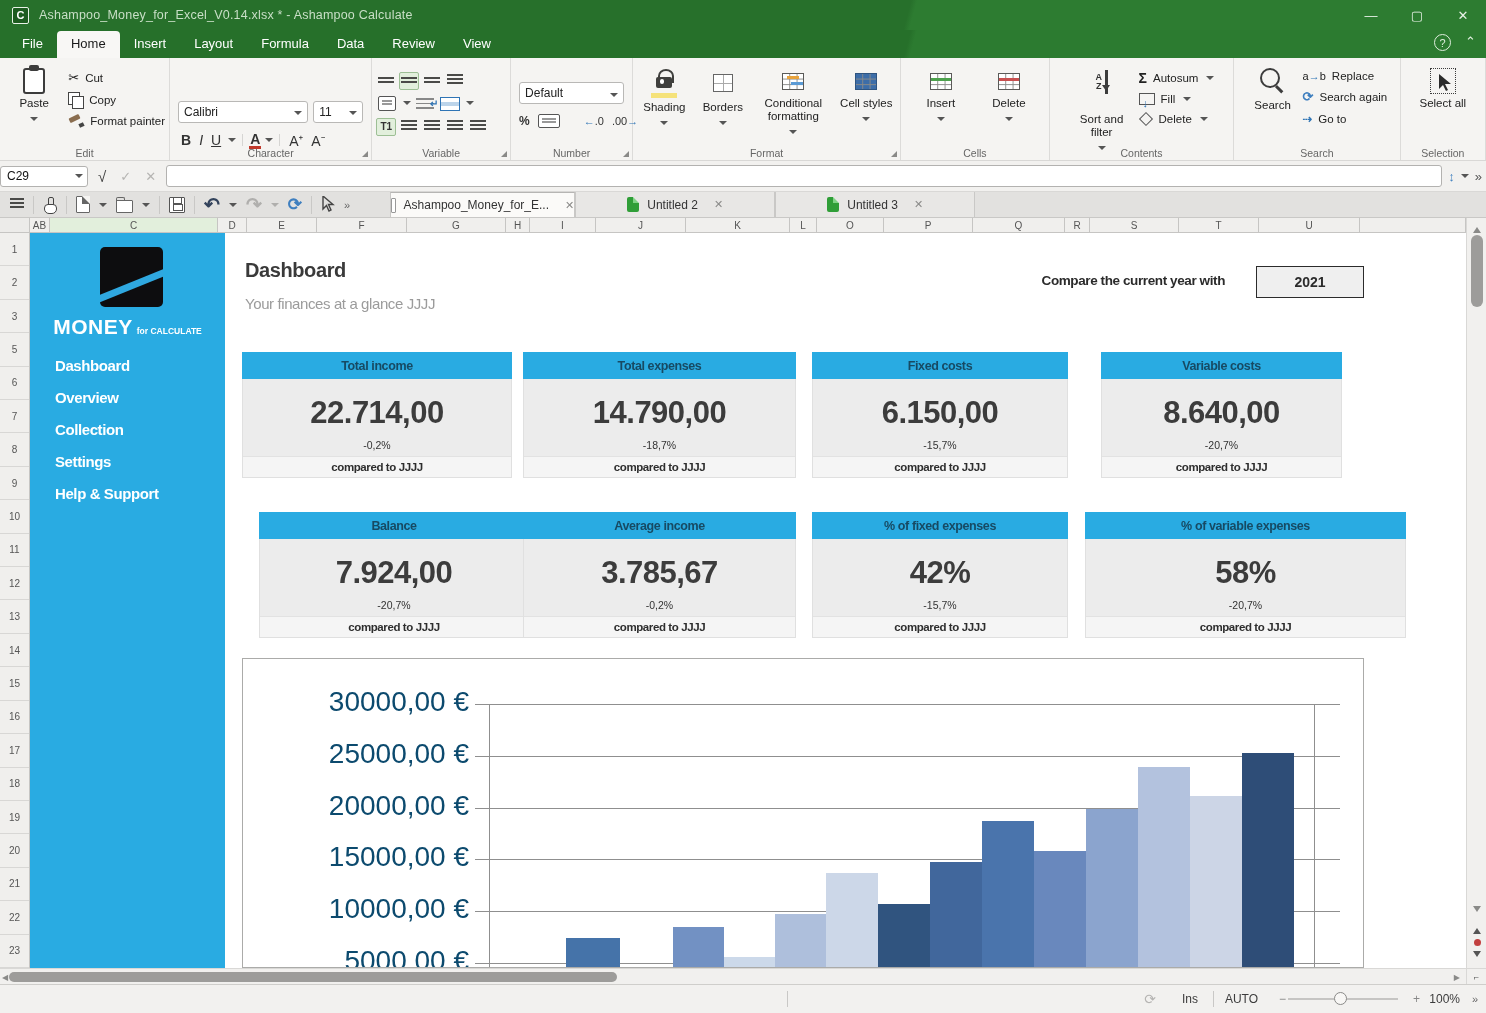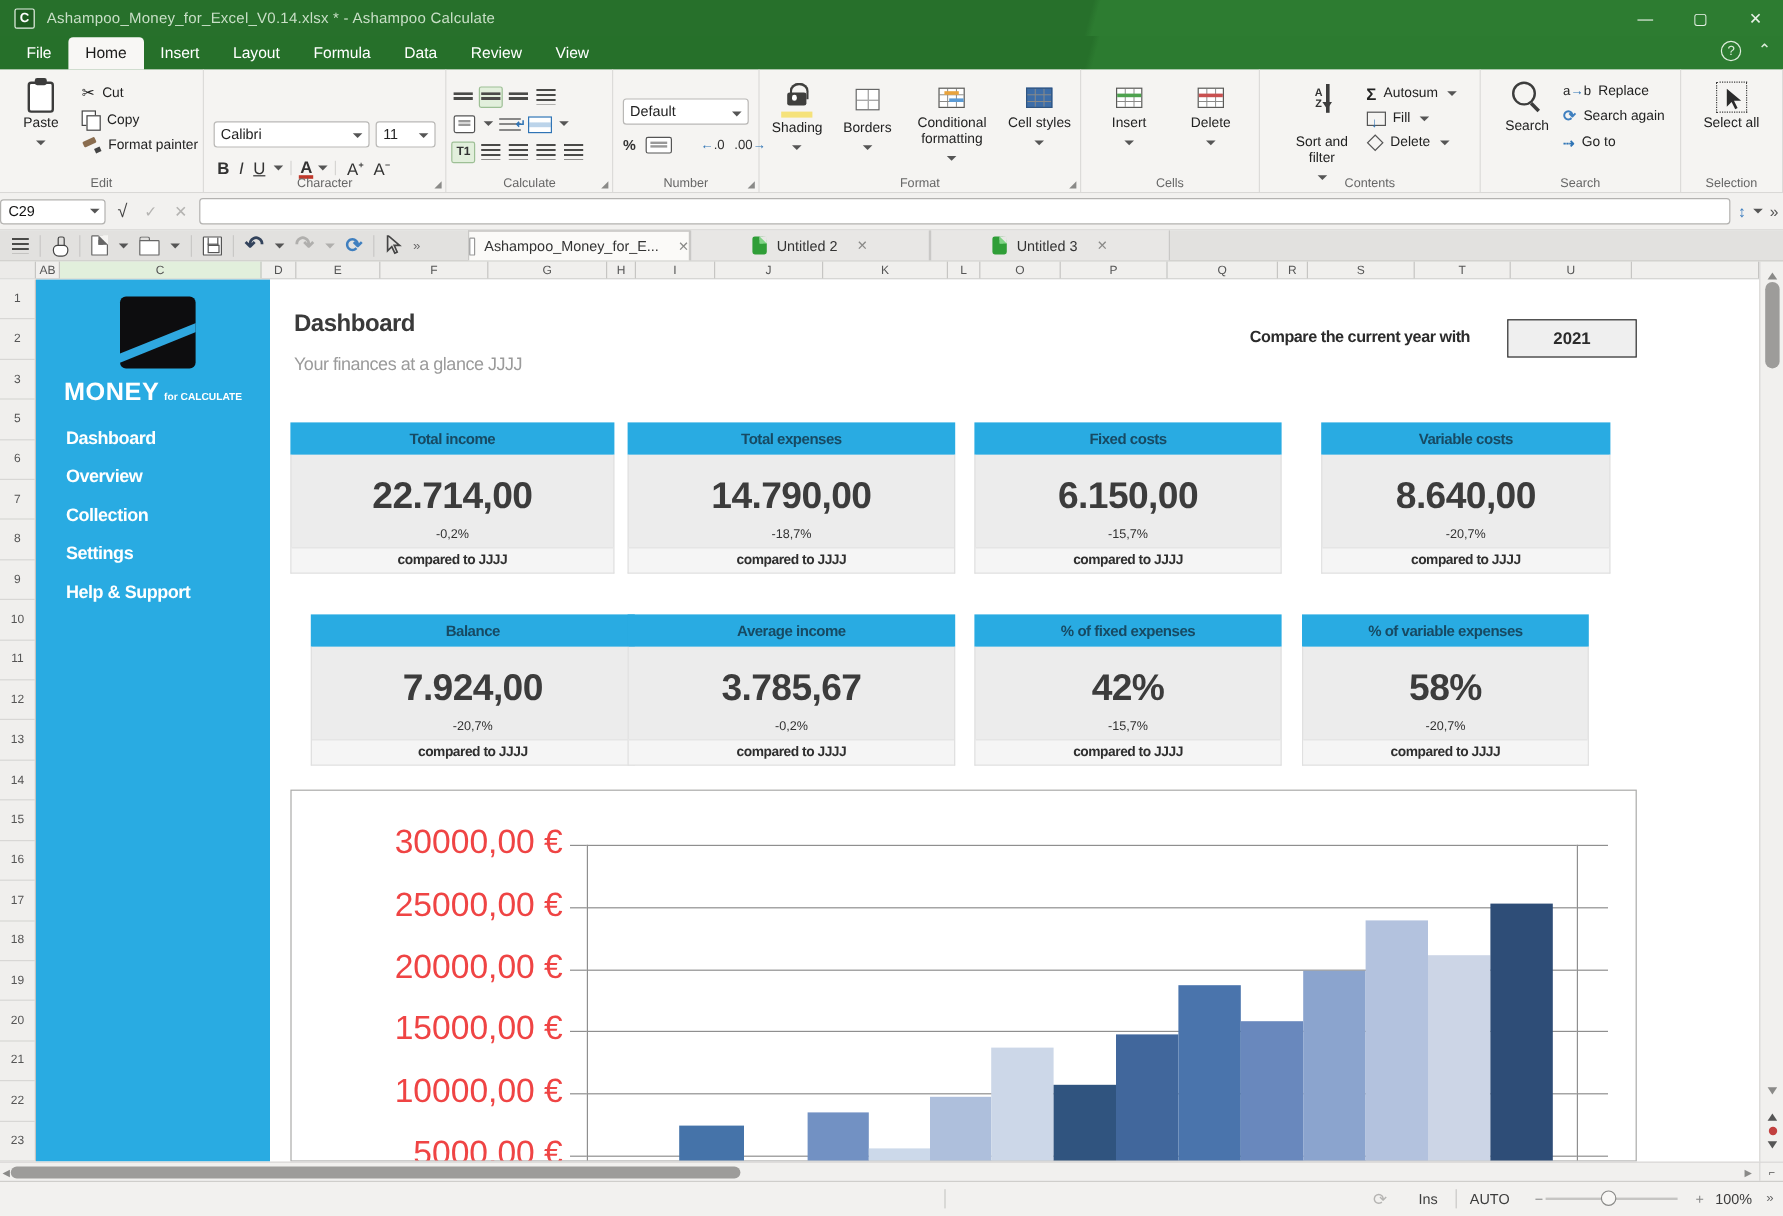--- a/index.html
+++ b/index.html
@@ -152,21 +152,21 @@
   .yearbox { position:absolute; left:1031px; top:33px; width:108px; height:32px; background:#efefef; border:1.6px solid #2b2b2b; display:flex; align-items:center; justify-content:center; font-size:14px; font-weight:bold; color:#2b2b2b; }
 
   .card { position:absolute; height:126px; }
   .cardhead { height:27px; background:#29abe2; display:flex; align-items:center; justify-content:center; font-size:12.5px; font-weight:bold; color:#174a63; }
   .cardbody { position:relative; height:99px; background:#ececec; border:1px solid #e0e0e0; border-top:none; }
   .cardvalue { position:absolute; left:0; right:0; top:16px; text-align:center; font-size:31px; font-weight:bold; color:#3c3c3c; letter-spacing:-0.5px; }
   .carddelta { position:absolute; left:0; right:0; bottom:26px; text-align:center; font-size:10.5px; color:#333; }
   .cardnote { position:absolute; left:0; right:0; bottom:0; height:21px; background:#f5f5f5; border-top:1px solid #e2e2e2; text-align:center; font-size:11.5px; font-weight:bold; color:#2e2e2e; line-height:20px; }
 
   .chartbox { position:absolute; left:17px; top:425px; width:1122px; height:310px; background:#fff; border:1px solid #ababa9; overflow:hidden; }
-  .ylabel { position:absolute; text-align:right; width:220px; font-size:28px; color:#ef4444; font-family:"Liberation Sans",sans-serif; }
+  .ylabel { position:absolute; text-align:right; width:220px; font-size:28px; color:#0c4a6e; font-family:"Liberation Sans",sans-serif; }
   .gridline { position:absolute; height:1px; background:#8f8f8f; }
   .tickstub { position:absolute; height:1px; background:#8f8f8f; }
   .axis { position:absolute; width:1px; background:#8f8f8f; }
   .bar { position:absolute; }
 
   
   .hscroll { position:absolute; left:0; top:968px; width:1466px; height:16px; background:#f1f0ee; border-top:1px solid #d9d8d6; }
   .hthumb { position:absolute; left:9px; top:3px; width:608px; height:10px; background:#9d9c9a; border-radius:5px; }
   .harrow { position:absolute; top:4px; font-size:8px; color:#8a8a88; }
   .vscroll { position:absolute; left:1466px; top:218px; width:20px; height:766px; background:#f1f0ee; border-left:1px solid #d9d8d6; }
@@ -302,21 +302,21 @@
         <div class="alignbox">
             <span class="lines4"></span>
           </div>
         <div class="alignbox">
             <span class="lines4"></span>
           </div>
         <div class="alignbox">
             <span class="lines4"></span>
           </div>
       </div>
-      <div class="rgrouplabel">Calculate</div>
+      <div class="rgrouplabel">Variable</div>
       <div class="launcher"></div>
     </div>
 
     <div class="rgroup" style="width:122px; flex-direction:column; align-items:stretch; gap:10px; padding:8px 8px 16px;">
       <div class="combo">
           <span>Default</span>
           <span class="caret"></span>
         </div>
       <div style="display:flex; align-items:center; gap:8px; font-size:12px; color:#333;">
         <span style="font-weight:bold">%</span>
@@ -623,21 +623,21 @@
             </div>
           </div>
           <div class="card" style="left: 587px; top: 279px; width: 256px;">
             <div class="cardhead cond">% of fixed expenses</div>
             <div class="cardbody">
               <div class="cardvalue cond">42%</div>
               <div class="carddelta">-15,7%</div>
               <div class="cardnote cond">compared to JJJJ</div>
             </div>
           </div>
-          <div class="card" style="left: 860px; top: 279px; width: 239px;">
+          <div class="card" style="left: 860px; top: 279px; width: 321px;">
             <div class="cardhead cond">% of variable expenses</div>
             <div class="cardbody">
               <div class="cardvalue cond">58%</div>
               <div class="carddelta">-20,7%</div>
               <div class="cardnote cond">compared to JJJJ</div>
             </div>
           </div>
         </div>
 
       <div class="chartbox" id="chart">

